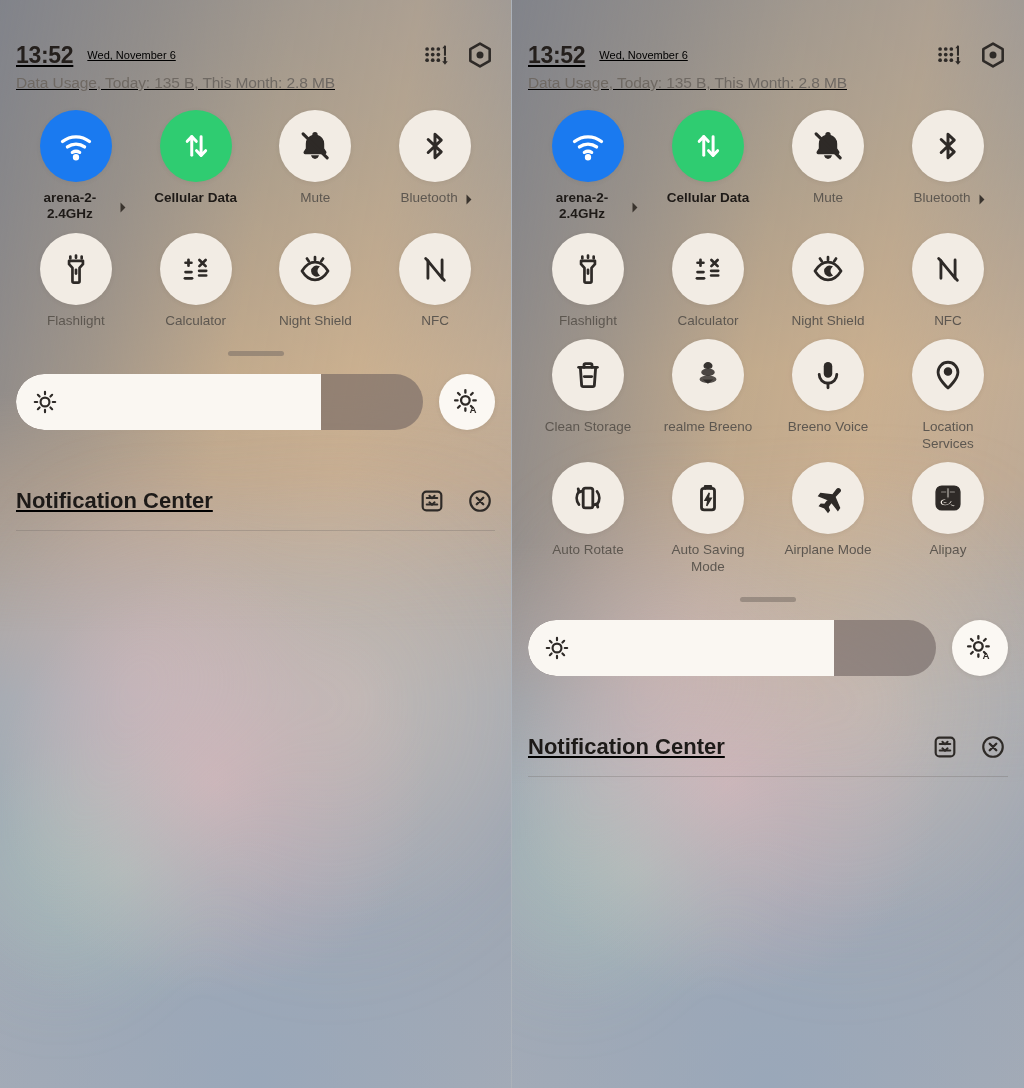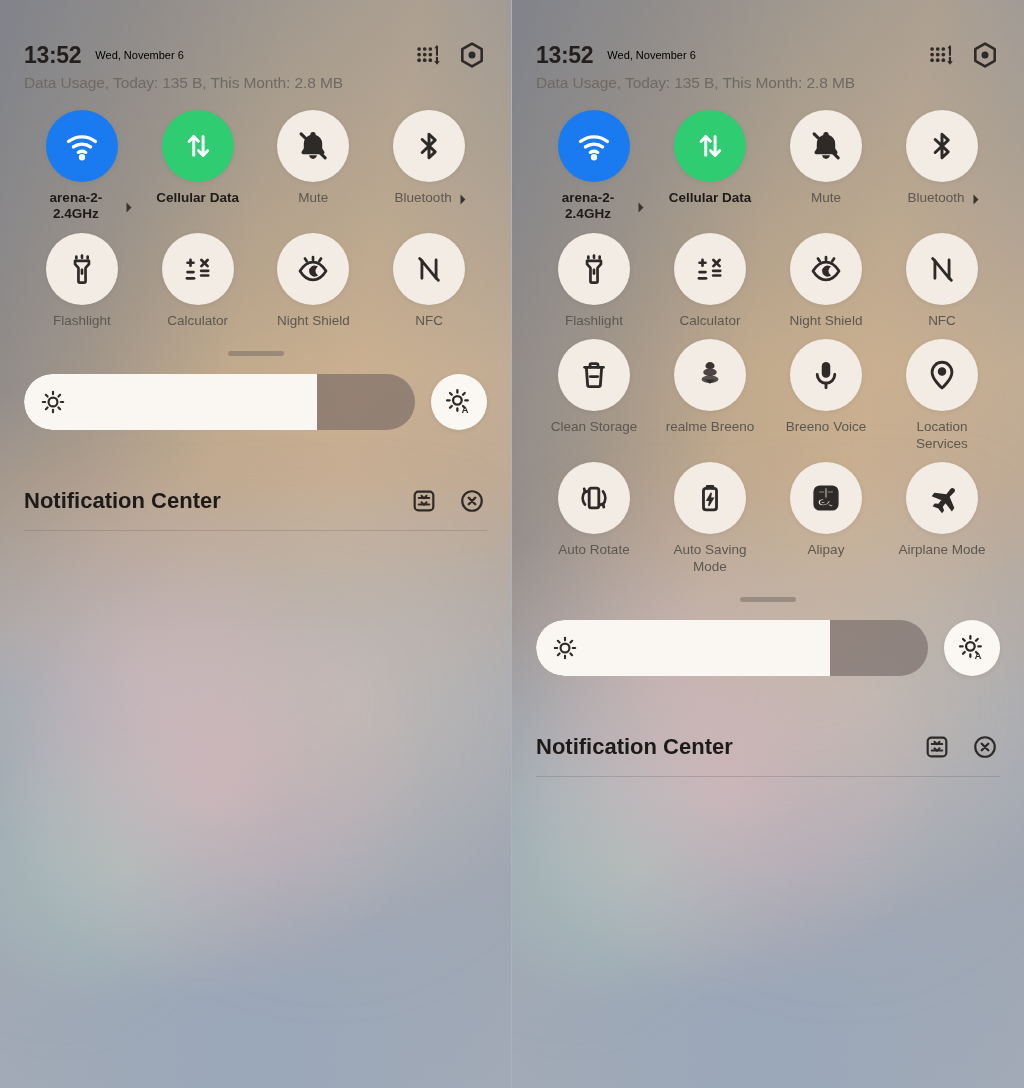--- a/index.html
+++ b/index.html
@@ -82,21 +82,22 @@
       radial-gradient(ellipse 35% 40% at 18% 55%, rgba(182,208,192,0.28), transparent 72%),
       radial-gradient(ellipse 60% 60% at 62% 35%, rgba(208,190,180,0.25), transparent 74%);
     filter: blur(26px);
     pointer-events: none;
   }
 
   
   .shade {
     position: absolute;
     inset: 0;
-    padding: 0 24px;
+    padding: 0 16px;
+    text-decoration: underline;
   }
 
   
   .header {
     padding-top: 40px;
     display: block;
   }
   .header-row {
     display: flex;
     align-items: center;
@@ -744,44 +745,44 @@
             </div>
         <div class="tile-label ">
           <span class="tile-label-row">
             <span>Auto Saving Mode</span>
           </span>
         </div>
       </div>
       <div class="tile">
         <div class="tile-circle ">
               <svg width="34" height="34" viewBox="0 0 24 24" class="glyph-dark">
+                <path d="M20.9 8.7c.5-.5.5-1.3 0-1.8s-1.3-.5-1.8 0l-3.6 3.5-8.2-2.2-1.5 1.4 6.3 3.7-3 2.9-2.6-.6-1.1 1.1 3.3 1.9 1.9 3.3 1.1-1.1-.6-2.6 2.9-3 3.7 6.3 1.4-1.5-2.2-8.2z" fill="#2e2a27" transform="rotate(-8 12 12)"></path>
+              </svg>
+            </div>
+        <div class="tile-label ">
+          <span class="tile-label-row">
+            <span>Airplane Mode</span>
+          </span>
+        </div>
+      </div>
+      <div class="tile">
+        <div class="tile-circle ">
+              <svg width="34" height="34" viewBox="0 0 24 24" class="glyph-dark">
                 <rect x="3.6" y="3.6" width="16.8" height="16.8" rx="4" fill="#2e2a27"></rect>
         <g fill="#f2ece4">
           <rect x="6.6" y="7.0" width="10.8" height="1.5" rx="0.7"></rect>
           <rect x="11.2" y="4.6" width="1.6" height="7.5" rx="0.7"></rect>
           <path d="M6.3 13.6c2.6.2 6.6 1.7 10.9 3.5l-.5 1.6c-4.2-1.9-7.9-3.3-10.4-3.6z"></path>
           <path d="M10.6 12.3c-2.6 0-4.3 1.1-4.3 2.7s1.6 2.6 3.6 2.6c2.5 0 4.3-1.4 5.4-3.6l-1.4-.5c-.9 1.7-2.2 2.7-3.8 2.7-1.1 0-1.9-.4-1.9-1.2 0-.8.9-1.3 2.4-1.3z"></path>
         </g>
               </svg>
             </div>
         <div class="tile-label ">
           <span class="tile-label-row">
             <span>Alipay</span>
-          </span>
-        </div>
-      </div>
-      <div class="tile">
-        <div class="tile-circle ">
-              <svg width="34" height="34" viewBox="0 0 24 24" class="glyph-dark">
-                <path d="M20.9 8.7c.5-.5.5-1.3 0-1.8s-1.3-.5-1.8 0l-3.6 3.5-8.2-2.2-1.5 1.4 6.3 3.7-3 2.9-2.6-.6-1.1 1.1 3.3 1.9 1.9 3.3 1.1-1.1-.6-2.6 2.9-3 3.7 6.3 1.4-1.5-2.2-8.2z" fill="#2e2a27" transform="rotate(-8 12 12)"></path>
-              </svg>
-            </div>
-        <div class="tile-label ">
-          <span class="tile-label-row">
-            <span>Airplane Mode</span>
           </span>
         </div>
       </div>
         </div>
         <div>
     <div class="drag-handle-wrap">
       <div class="drag-handle"></div>
     </div>
     <div class="brightness-row">
       <div class="slider">

